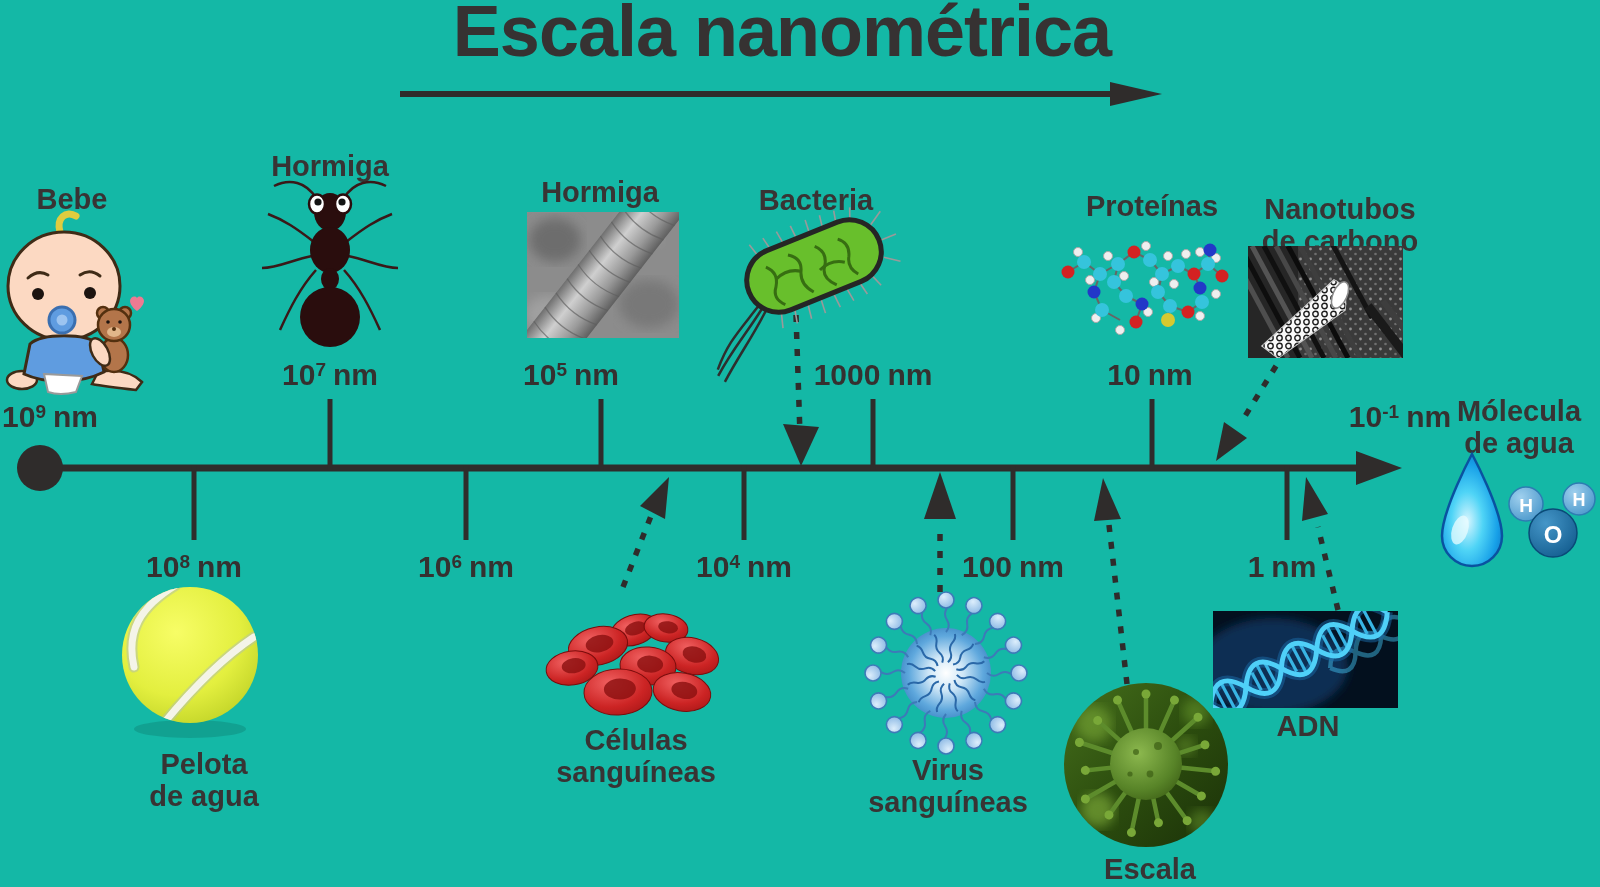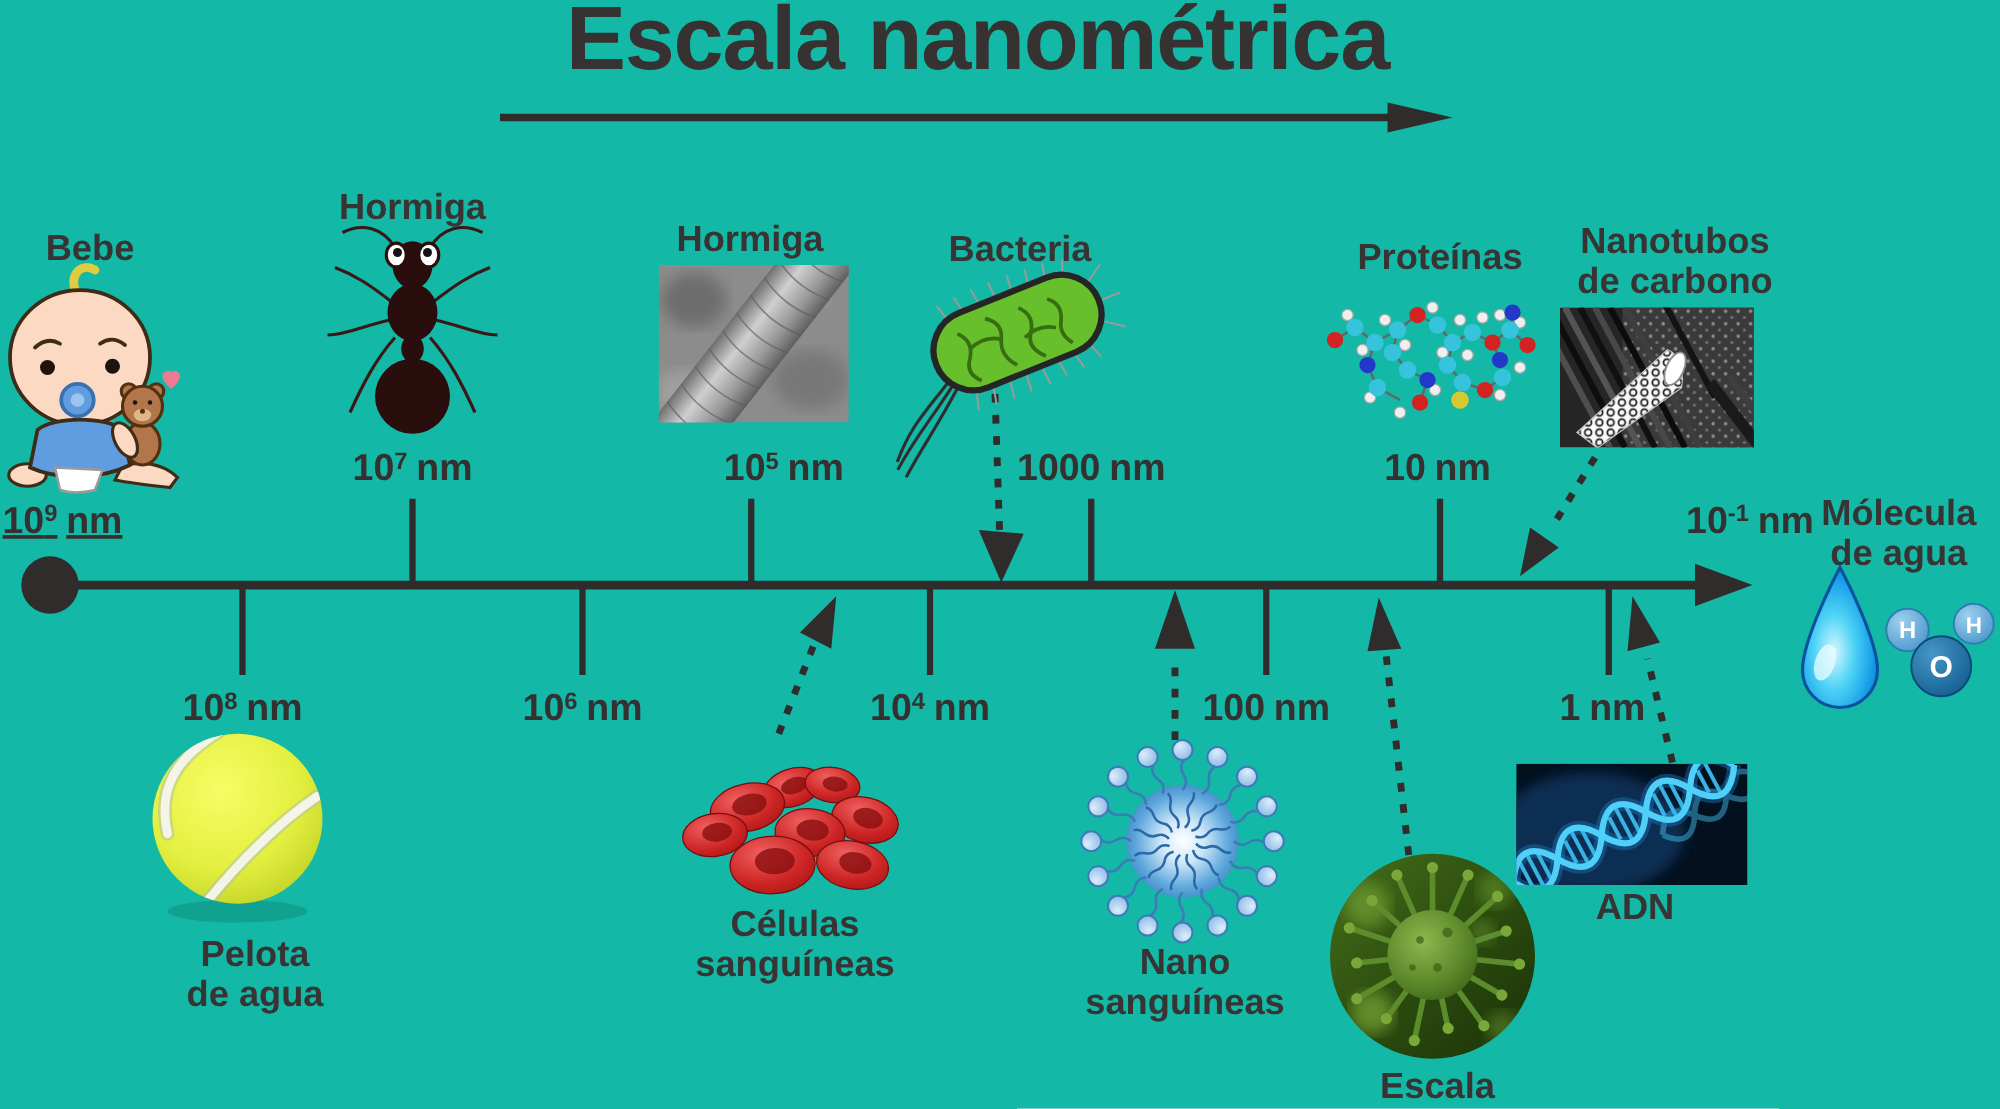--- a/index.html
+++ b/index.html
@@ -5,21 +5,21 @@
   html,body{margin:0;padding:0;background:#fbfbf5;}
   .canvas{position:relative;width:1600px;height:887px;background:#14b8a6;
           font-family:"Liberation Sans",sans-serif;overflow:hidden;color:#363232;}
   .canvas svg{position:absolute;overflow:visible;}
   .title{position:absolute;left:782px;top:-10px;transform:translateX(-50%);
          font-size:72px;font-weight:bold;letter-spacing:-1px;color:#363232;white-space:nowrap;}
   .olabel{position:absolute;transform:translateX(-50%);text-align:center;
           font-size:29px;font-weight:bold;color:#383434;line-height:32px;white-space:nowrap;}
   .tick-label{position:absolute;transform:translateX(-50%);font-size:30px;font-weight:bold;
           color:#353130;white-space:nowrap;}
-  .tick-label.noshift{transform:none;text-decoration:underline;}
+  .tick-label.noshift{transform:none;}
   .tick-label .sup{font-size:19px;vertical-align:9px;letter-spacing:0;}
   .tick-label .unit{margin-left:7px;}
 </style>
 </head>
 <body>
 
 <div class="canvas">
 
   <div class="title">Escala nanométrica</div>
   <svg style="left:400px;top:78px" width="770" height="32" viewBox="0 0 770 32">
@@ -75,21 +75,21 @@
 
   <div class="tick-label noshift" style="left:2px;top:400px">
     <span>10</span><sup class="sup">9</sup><span class="unit">nm</span>
   </div>
   <div class="tick-label" style="left:1400px;top:400px">
     <span>10</span><sup class="sup">-1</sup><span class="unit">nm</span>
   </div>
   <div class="tick-label" style="left:330px;top:358px">
     <span>10</span><sup class="sup">7</sup><span class="unit">nm</span>
   </div>
-  <div class="tick-label" style="left:627px;top:358px">
+  <div class="tick-label" style="left:571px;top:358px">
     <span>10</span><sup class="sup">5</sup><span class="unit">nm</span>
   </div>
   <div class="tick-label" style="left:873px;top:358px">
     <span>1000</span><sup class="sup"></sup><span class="unit">nm</span>
   </div>
   <div class="tick-label" style="left:1150px;top:358px">
     <span>10</span><sup class="sup"></sup><span class="unit">nm</span>
   </div>
   <div class="tick-label" style="left:194px;top:550px">
     <span>10</span><sup class="sup">8</sup><span class="unit">nm</span>
@@ -105,38 +105,38 @@
   </div>
   <div class="tick-label" style="left:1282px;top:550px">
     <span>1</span><sup class="sup"></sup><span class="unit">nm</span>
   </div>
 
   <div class="olabel" style="left:72px;top:183px">Bebe</div>
   <div class="olabel" style="left:330px;top:150px">Hormiga</div>
   <div class="olabel" style="left:600px;top:176px">Hormiga</div>
   <div class="olabel" style="left:816px;top:184px">Bacteria</div>
   <div class="olabel" style="left:1152px;top:190px">Proteínas</div>
-  <div class="olabel" style="left:1340px;top:177px">
+  <div class="olabel" style="left:1340px;top:193px">
     <div>Nanotubos</div>
     <div>de carbono</div>
   </div>
   <div class="olabel" style="left:1519px;top:395px">
     <div>Mólecula</div>
     <div>de agua</div>
   </div>
   <div class="olabel" style="left:204px;top:748px">
     <div>Pelota</div>
     <div>de agua</div>
   </div>
   <div class="olabel" style="left:636px;top:724px">
     <div>Células</div>
     <div>sanguíneas</div>
   </div>
   <div class="olabel" style="left:948px;top:754px">
-    <div>Nano</div>
+    <div>Virus</div>
     <div>sanguíneas</div>
   </div>
   <div class="olabel" style="left:1150px;top:853px">Escala</div>
   <div class="olabel" style="left:1308px;top:710px">ADN</div>
 
   <svg style="left:2px;top:212px" width="152" height="178" viewBox="0 0 152 178">
     <path d="M58,20 C54,6 64,-2 74,4" stroke="#dfcc3f" stroke-width="7" fill="none" stroke-linecap="round"></path>
     <ellipse cx="62" cy="74" rx="56" ry="54" fill="#fcd9c2" stroke="#3f2b16" stroke-width="3"></ellipse>
     <path d="M26,66 q10,-9 20,-3" stroke="#3f2b16" stroke-width="3" fill="none" stroke-linecap="round"></path>
     <path d="M78,63 q10,-7 20,1" stroke="#3f2b16" stroke-width="3" fill="none" stroke-linecap="round"></path>

